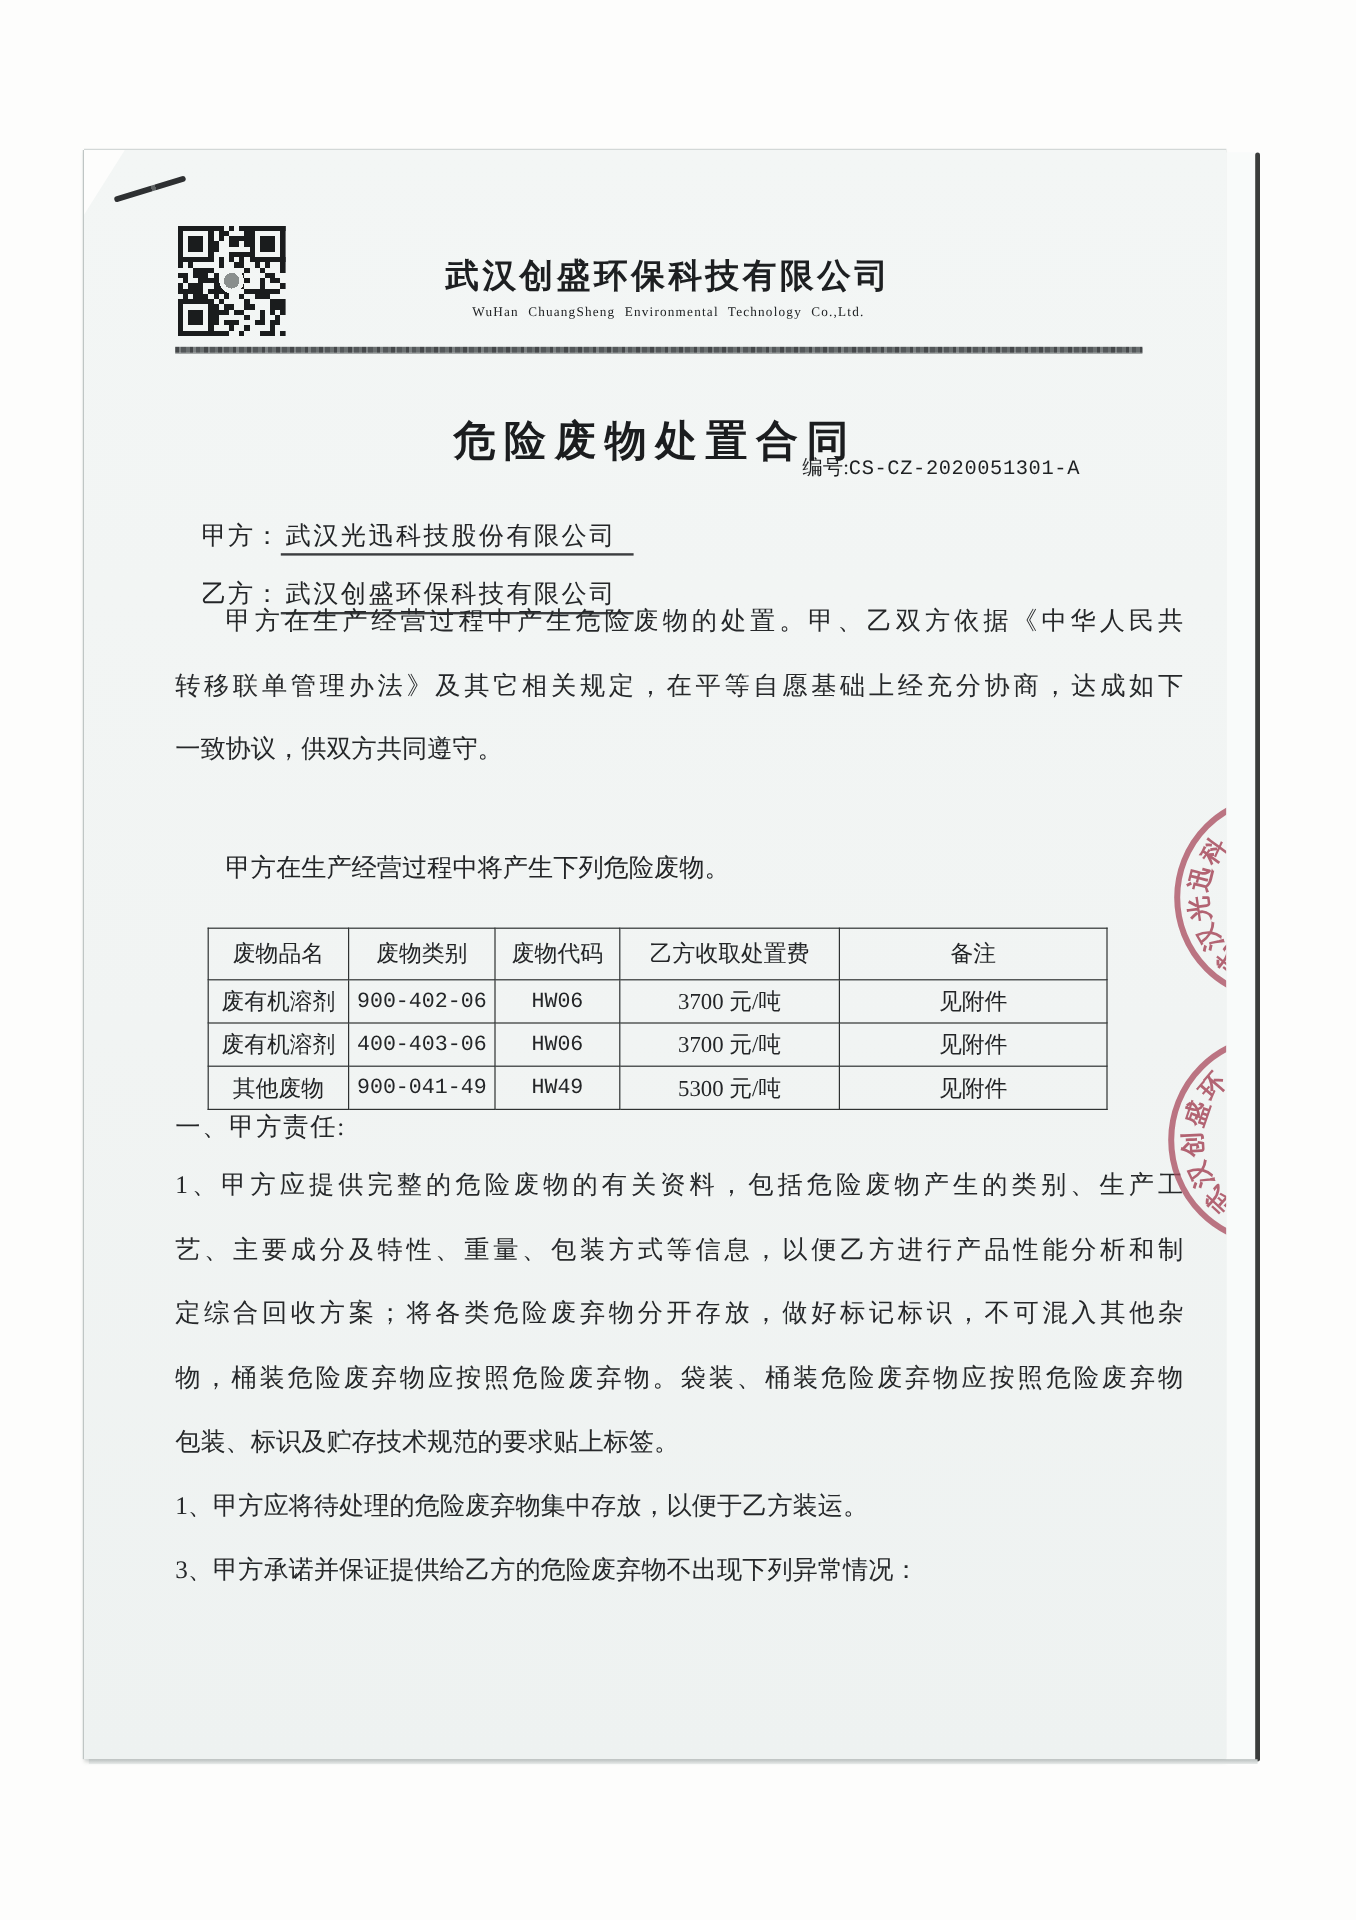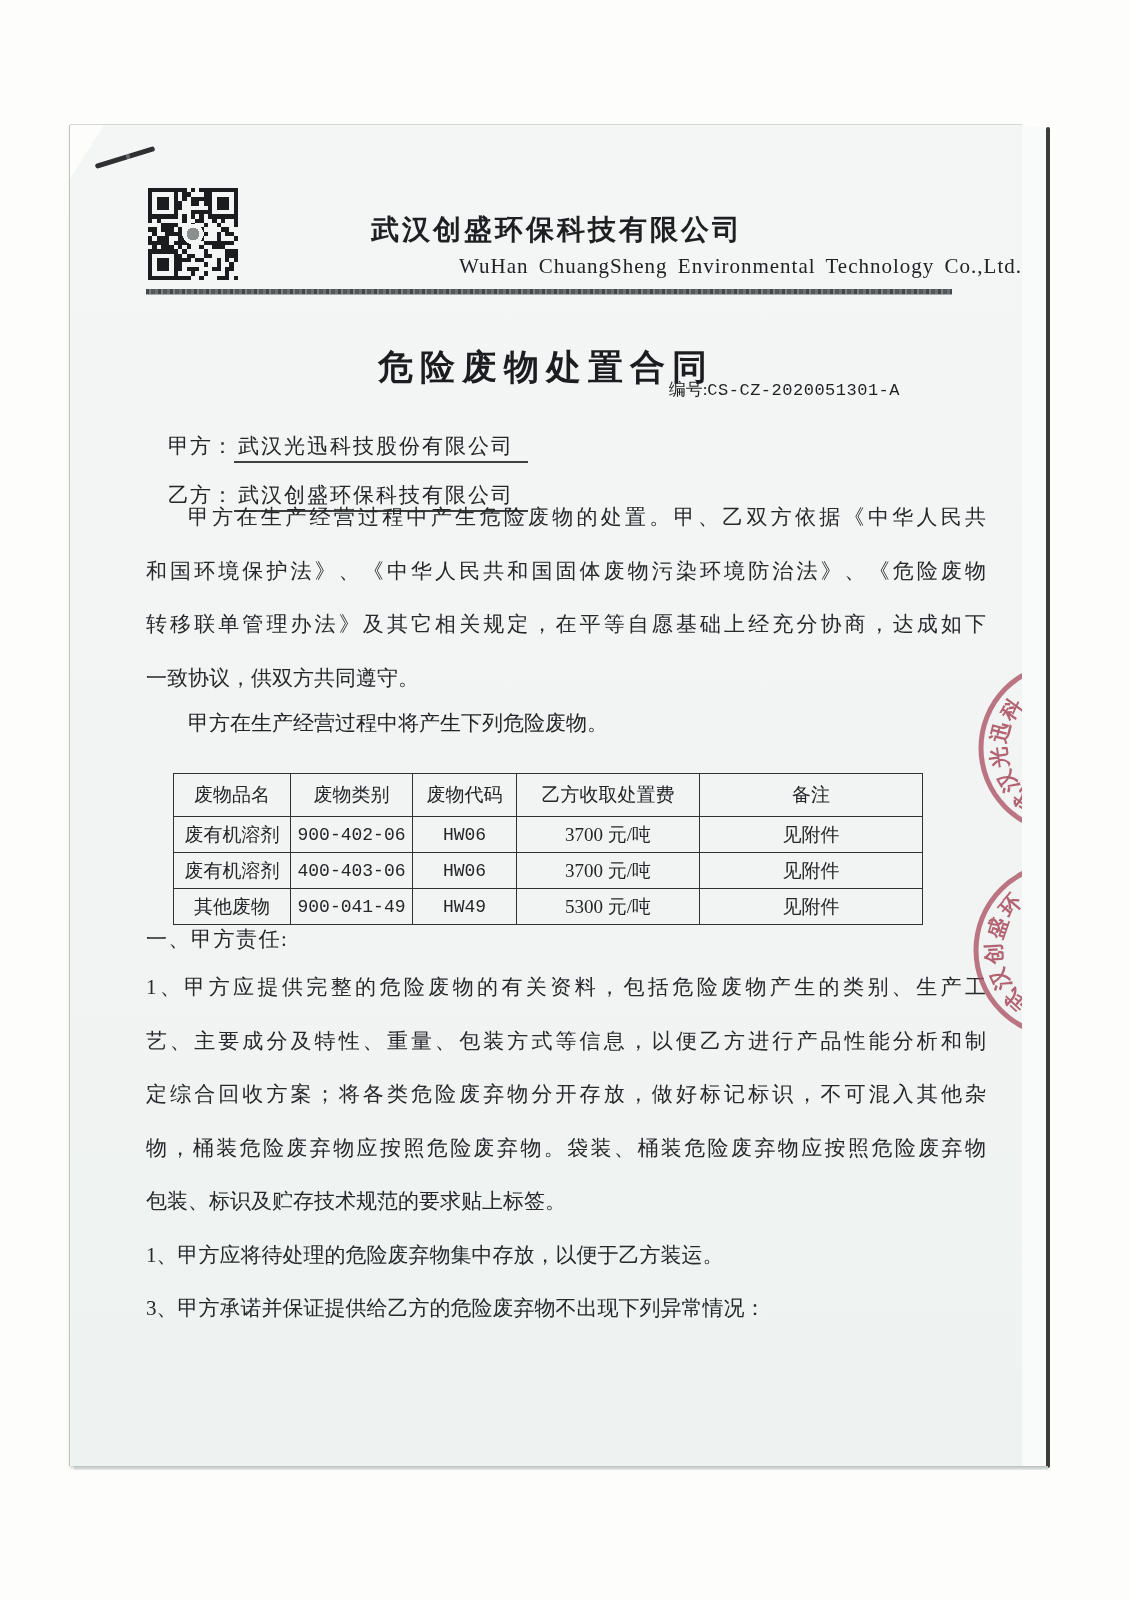--- a/index.html
+++ b/index.html
@@ -20,22 +20,22 @@
   .paper-bottom-shadow{position:absolute;left:74px;top:1466px;width:974px;height:4px;background:linear-gradient(180deg,#b9bfbe,#e7eae9);}
   .corner-notch{position:absolute;left:0;top:0;width:34px;height:54px;background:#fdfdfc;clip-path:polygon(0 0,100% 0,0 100%);}
   .staple-mark{
     position:absolute;left:24px;top:30px;width:62px;height:5px;border-radius:3px;
     background:linear-gradient(90deg,#2e3032 0 52%,#606465 52% 58%,#2e3032 58% 100%);
     transform:rotate(-17deg);
   }
   .qr{position:absolute;left:78px;top:63px;width:90px;height:92px;}
   .company-cn{position:absolute;left:0;top:86px;width:100%;text-align:center;padding-left:22px;box-sizing:border-box;
     font-size:28px;font-weight:600;letter-spacing:3px;color:#1d1f21;}
-  .company-en{position:absolute;left:0;top:129px;width:100%;text-align:right;padding-left:22px;box-sizing:border-box;
-    font-size:21px;letter-spacing:1px;color:#202224;word-spacing:4px;}
+  .company-en{position:absolute;left:0;top:129px;width:100%;text-align:center;padding-left:22px;box-sizing:border-box;
+    font-size:11px;letter-spacing:1px;color:#202224;word-spacing:4px;}
   .divider{position:absolute;left:76px;top:164px;width:806px;height:5px;
     background:repeating-linear-gradient(90deg,#45484a 0 3px,#7c8182 3px 5px,#54585a 5px 9px,#6b7071 9px 12px);
     box-shadow:0 1px 0 rgba(90,95,96,.5);}
   .doc-title{position:absolute;left:0;top:219px;width:100%;text-align:center;
     font-size:35px;font-weight:700;letter-spacing:7px;color:#1b1d1f;}
   .doc-no{position:absolute;top:253px;right:122px;font-size:17px;color:#1e2022;}
   .doc-no .num{font-family:"Liberation Mono","DejaVu Sans Mono",monospace;font-size:17px;letter-spacing:0.5px;}
   .party{position:absolute;left:98px;font-size:21px;letter-spacing:1px;margin-top:18px;}
   .party .uline{border-bottom:2px solid #3c3e40;padding:0 14px 3px 4px;letter-spacing:2px;}
   .party-a{top:289px;}
@@ -238,21 +238,20 @@
 
   <div class="party party-a">
     <span>甲方：</span><span class="uline">武汉光迅科技股份有限公司</span>
   </div>
   <div class="party party-b">
     <span>乙方：</span><span class="uline">武汉创盛环保科技有限公司</span>
   </div>
 
   <div class="bodyblock intro">
     <div class="jline indent">甲方在生产经营过程中产生危险废物的处置。甲、乙双方依据《中华人民共</div>
-    <div class="jline">和国环境保护法》、《中华人民共和国固体废物污染环境防治法》、《危险废物</div>
     <div class="jline">转移联单管理办法》及其它相关规定，在平等自愿基础上经充分协商，达成如下</div>
     <div>一致协议，供双方共同遵守。</div>
   </div>
 
   <div class="pre-table">甲方在生产经营过程中将产生下列危险废物。</div>
 
   <table class="waste">
     <colgroup>
         <col class="c1">
         <col class="c2">

